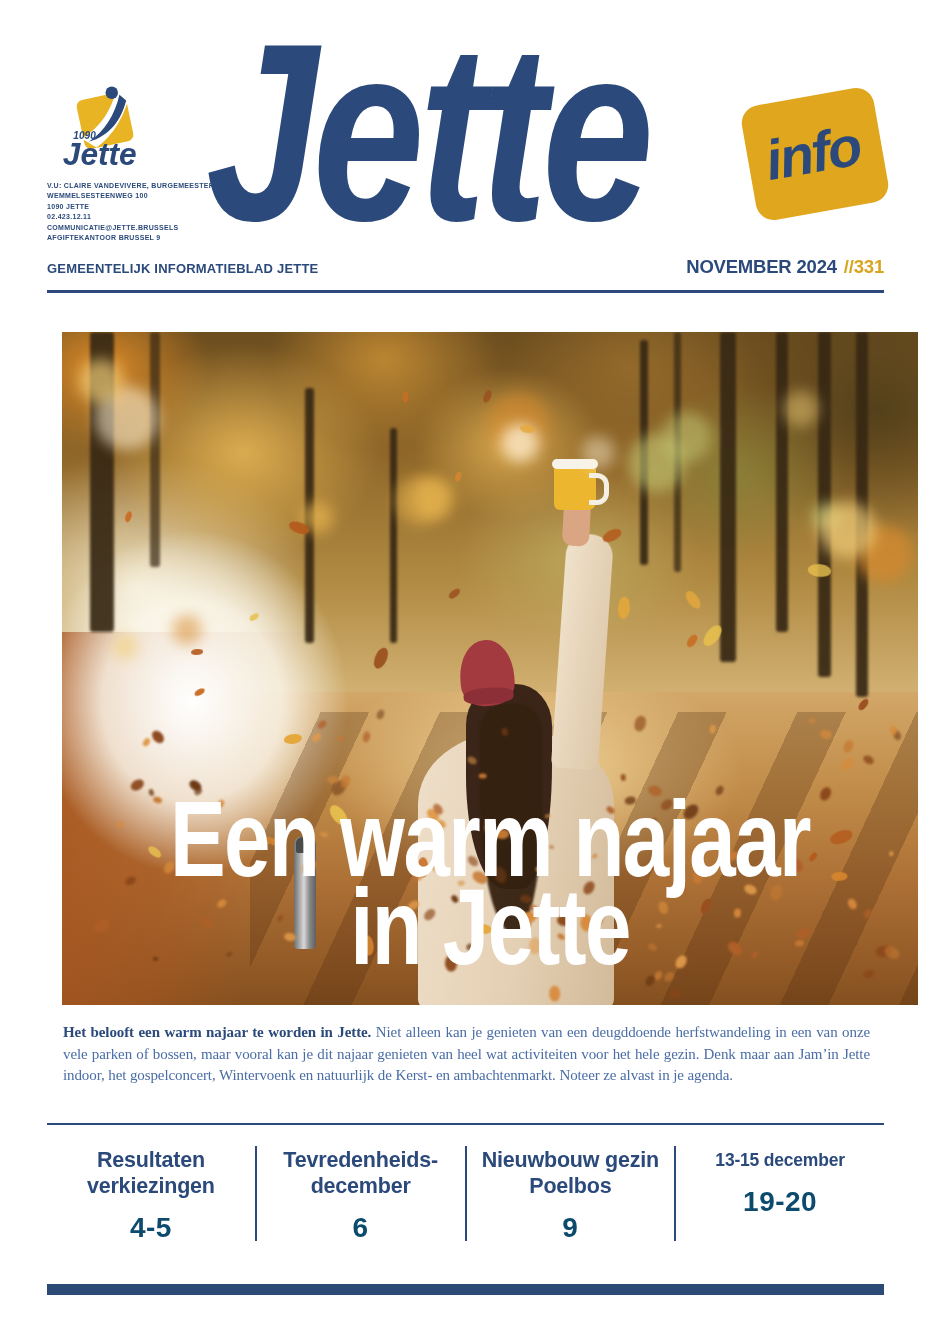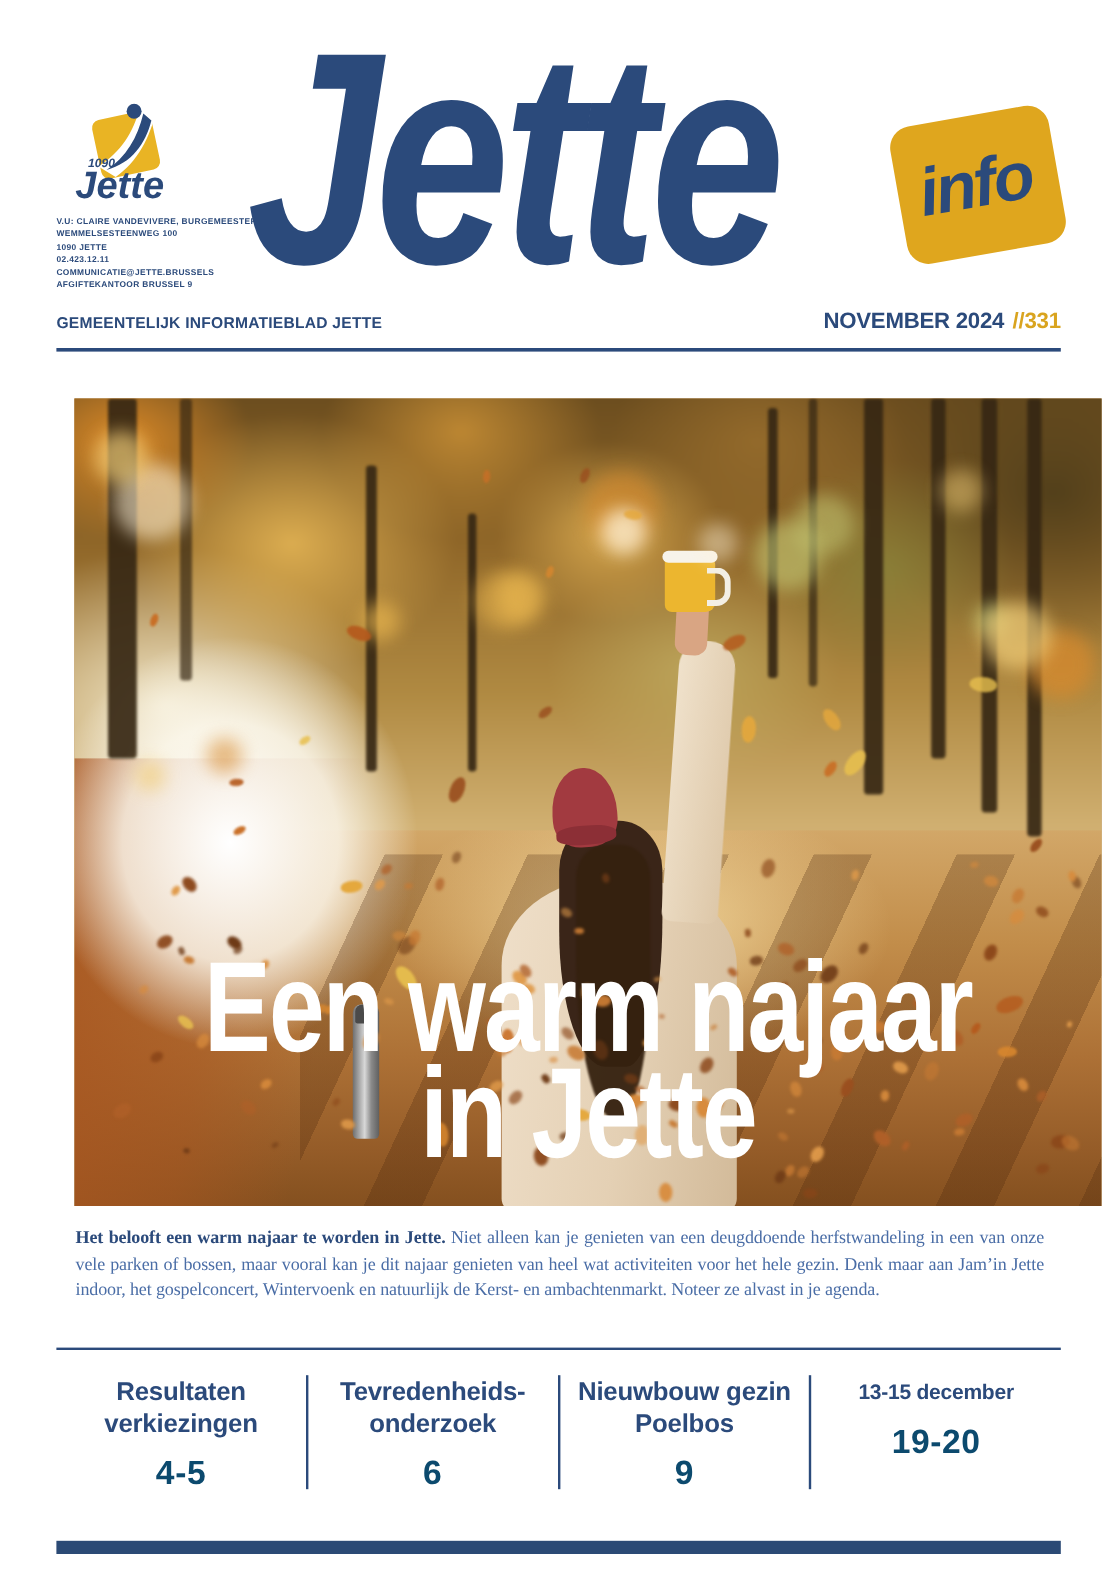--- a/index.html
+++ b/index.html
@@ -399,21 +399,21 @@
       <div class="toc-label">
         <span>Resultaten</span>
         <span>verkiezingen</span>
       </div>
       <div class="toc-page">4-5</div>
     </div>
     <div class="toc-divider"></div>
     <div class="toc-item">
       <div class="toc-label">
         <span>Tevredenheids-</span>
-        <span>onderzoek</span>
+        <span>december</span>
       </div>
       <div class="toc-page">6</div>
     </div>
     <div class="toc-divider"></div>
     <div class="toc-item">
       <div class="toc-label">
         <span>Nieuwbouw gezin</span>
         <span>Poelbos</span>
       </div>
       <div class="toc-page">9</div>

